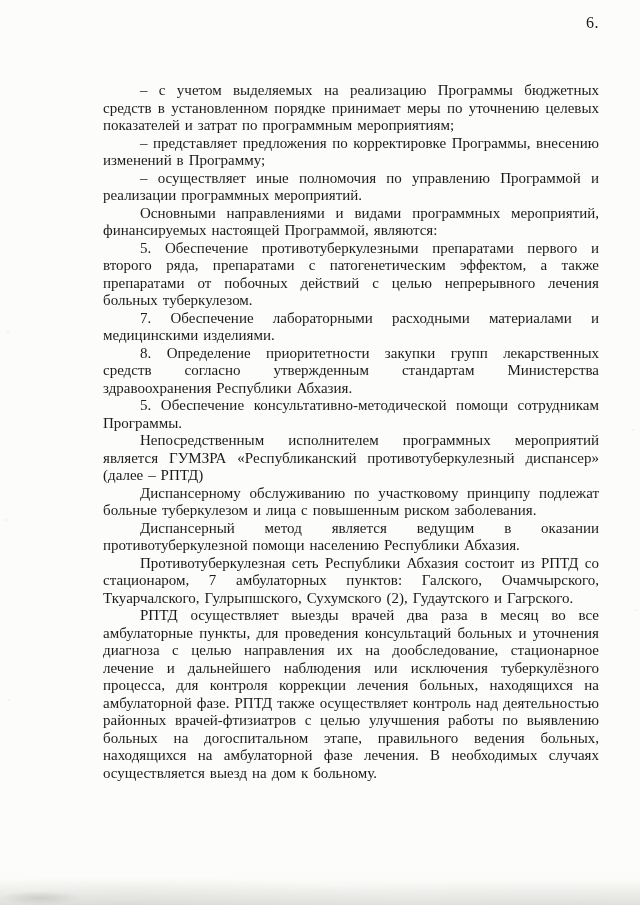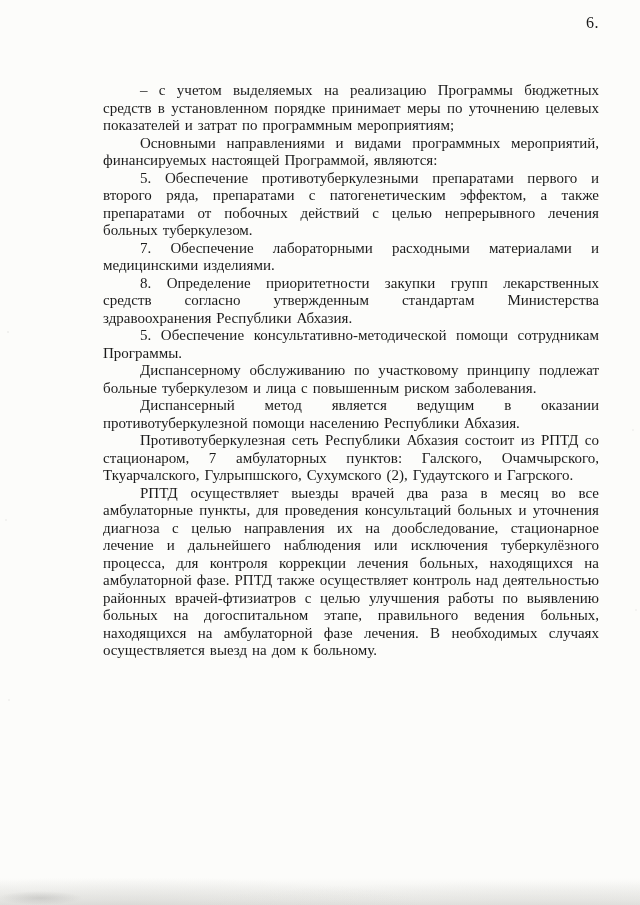--- a/index.html
+++ b/index.html
@@ -63,23 +63,26 @@
   }
 </style>
 </head>
 <body>
 
 <div class="page">
   <div class="page-number">6.</div>
 
   <div class="content">
     <p class="para">– с учетом выделяемых на реализацию Программы бюджетных средств в установленном порядке принимает меры по уточнению целевых показателей и затрат по программным мероприятиям;</p>
+    <p class="para">– представляет предложения по корректировке Программы, внесению изменений в Программу;</p>
+    <p class="para">– осуществляет иные полномочия по управлению Программой и реализации программных мероприятий.</p>
     <p class="para">Основными направлениями и видами программных мероприятий, финансируемых настоящей Программой, являются:</p>
     <p class="para">5. Обеспечение противотуберкулезными препаратами первого и второго ряда, препаратами с патогенетическим эффектом, а также препаратами от побочных действий с целью непрерывного лечения больных туберкулезом.</p>
     <p class="para">7. Обеспечение лабораторными расходными материалами и медицинскими изделиями.</p>
     <p class="para">8. Определение приоритетности закупки групп лекарственных средств согласно утвержденным стандартам Министерства здравоохранения Республики Абхазия.</p>
     <p class="para">5. Обеспечение консультативно-методической помощи сотрудникам Программы.</p>
+    <p class="para">Непосредственным исполнителем программных мероприятий является ГУМЗРА «Республиканский противотуберкулезный диспансер» (далее – РПТД)</p>
     <p class="para">Диспансерному обслуживанию по участковому принципу подлежат больные туберкулезом и лица с повышенным риском заболевания.</p>
     <p class="para">Диспансерный метод является ведущим в оказании противотуберкулезной помощи населению Республики Абхазия.</p>
     <p class="para">Противотуберкулезная сеть Республики Абхазия состоит из РПТД со стационаром, 7 амбулаторных пунктов: Галского, Очамчырского, Ткуарчалского, Гулрыпшского, Сухумского (2), Гудаутского и Гагрского.</p>
     <p class="para">РПТД осуществляет выезды врачей два раза в месяц во все амбулаторные пункты, для проведения консультаций больных и уточнения диагноза с целью направления их на дообследование, стационарное лечение и дальнейшего наблюдения или исключения туберкулёзного процесса, для контроля коррекции лечения больных, находящихся на амбулаторной фазе. РПТД также осуществляет контроль над деятельностью районных врачей-фтизиатров с целью улучшения работы по выявлению больных на догоспитальном этапе, правильного ведения больных, находящихся на амбулаторной фазе лечения. В необходимых случаях осуществляется выезд на дом к больному.</p>
   </div>
 </div>
 
 </body></html>

